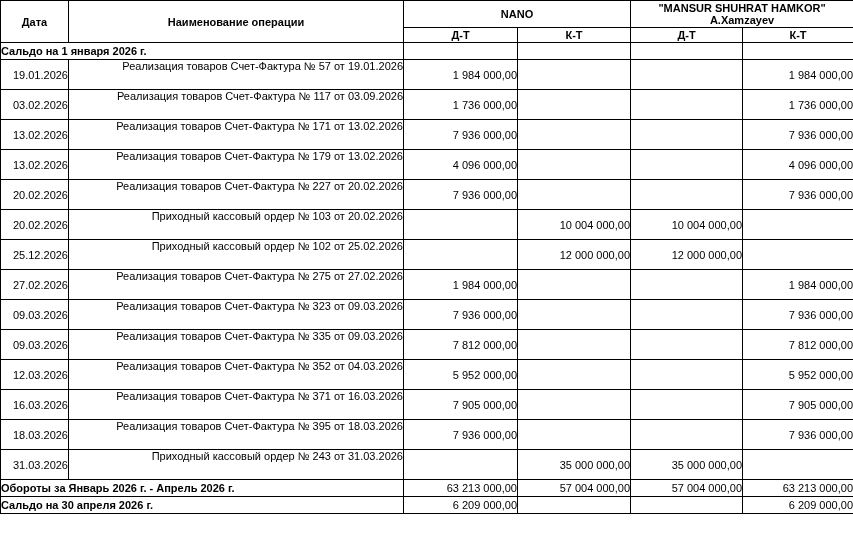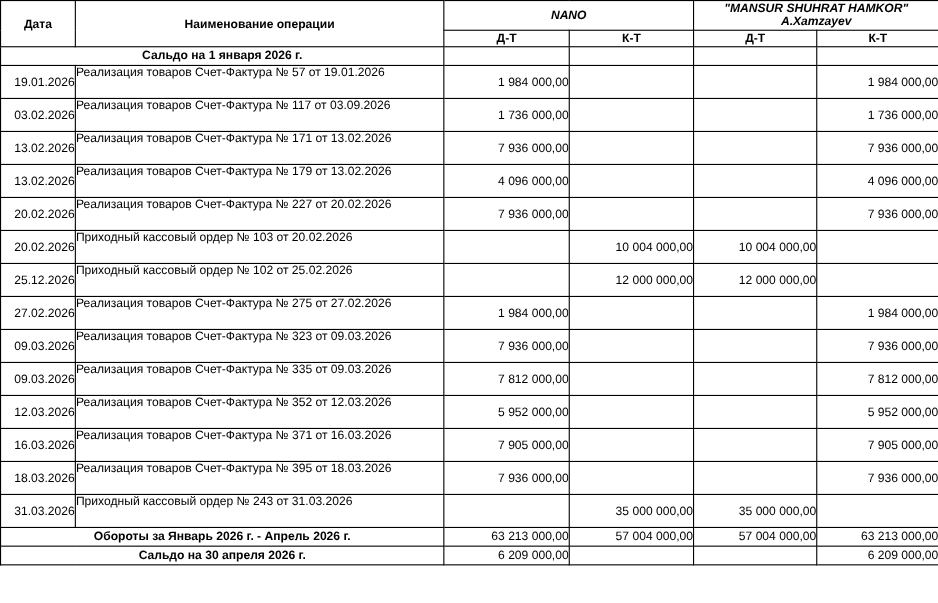--- a/index.html
+++ b/index.html
@@ -32,39 +32,38 @@
   .recon thead th {
     font-weight: bold;
     text-align: center;
     vertical-align: middle;
   }
   tr.h-top    { height: 27px; }
   tr.h-sub    { height: 15px; }
   tr.short-row{ height: 17px; }
   tr.data-row { height: 30px; }
 
-  .party-name, .party-person { display: block; line-height: 12px; font-style: italic; }
+  .party-name, .party-person { display: block; line-height: 12px; }
 
   .c-date {
     text-align: right;
     vertical-align: middle;
   }
   .c-op {
-    text-align: left;
+    text-align: right;
     vertical-align: top;
     padding: 1px 3px;
   }
   .c-num {
     text-align: right;
     vertical-align: middle;
     padding-right: 3px;
   }
   .c-label {
     font-weight: bold;
-    text-align: center;
     vertical-align: middle;
   }
   .total-row .c-num { font-weight: normal; }
 
   .footer {
     margin: 15px 0 0 3px;
     font-size: 11.5px;
     font-weight: bold;
     line-height: 14px;
     white-space: pre-wrap;
@@ -198,21 +197,21 @@
     <td class="c-date">09.03.2026</td>
     <td class="c-op">Реализация товаров Счет-Фактура № 335 от 09.03.2026</td>
     <td class="c-num">7 812 000,00</td>
     <td class="c-num"></td>
     <td class="c-num"></td>
     <td class="c-num">7 812 000,00</td>
   </tr>
 
   <tr class="data-row">
     <td class="c-date">12.03.2026</td>
-    <td class="c-op">Реализация товаров Счет-Фактура № 352 от 12.03.2026</td>
+    <td class="c-op">Реализация товаров Счет-Фактура № 352 от 04.03.2026</td>
     <td class="c-num">5 952 000,00</td>
     <td class="c-num"></td>
     <td class="c-num"></td>
     <td class="c-num">5 952 000,00</td>
   </tr>
 
   <tr class="data-row">
     <td class="c-date">16.03.2026</td>
     <td class="c-op">Реализация товаров Счет-Фактура № 371 от 16.03.2026</td>
     <td class="c-num">7 905 000,00</td>

